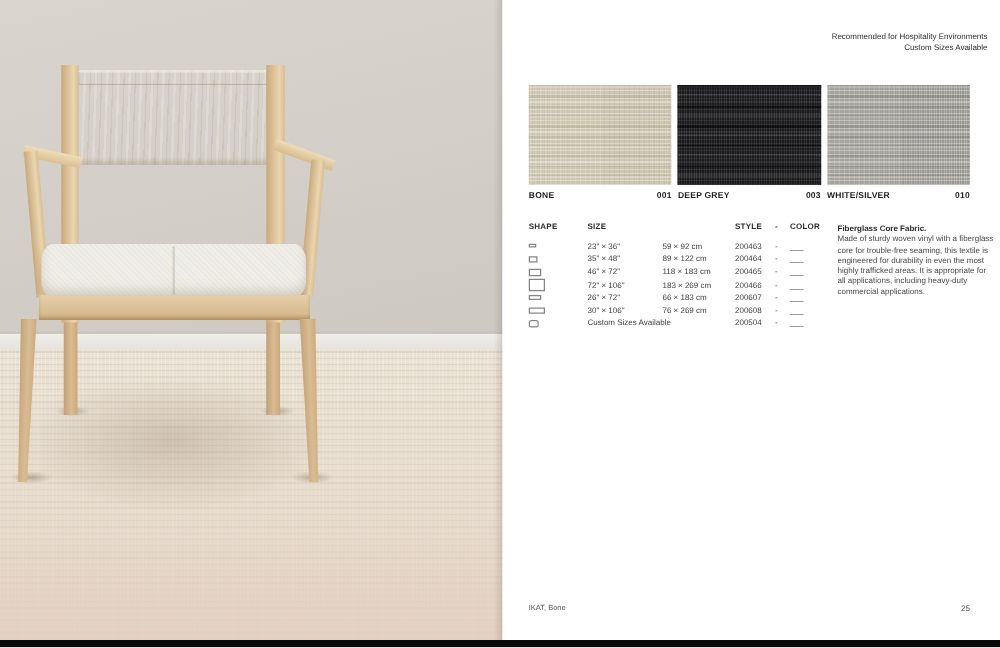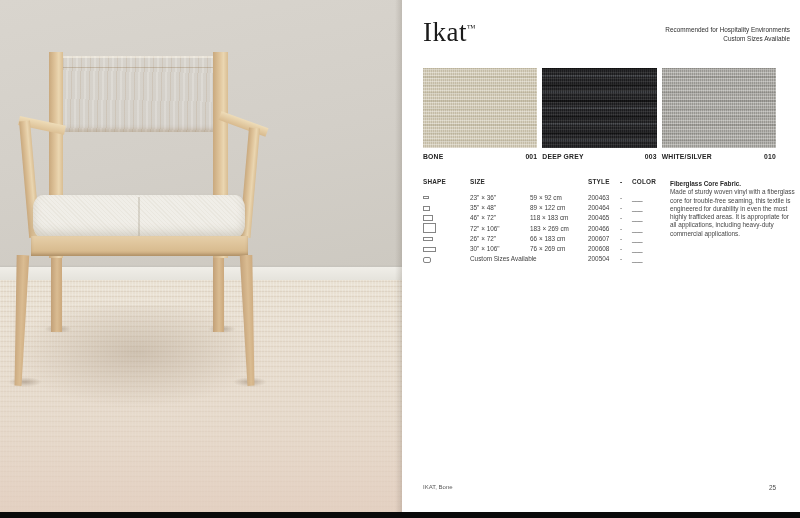--- a/index.html
+++ b/index.html
@@ -142,21 +142,20 @@
     <div class="chair-part cushion-seam"></div>
     <div class="chair-part apron"></div>
     <div class="chair-part leg leg-fl"></div>
     <div class="chair-part leg leg-fr"></div>
 
     <div class="gutter"></div>
   </div>
 
   <div class="content">
 
-    <div class="title"><span>Ikat</span><sup>™</sup></div>
 
     <div class="notes">
       <div>Recommended for Hospitality Environments</div>
       <div>Custom Sizes Available</div>
     </div>
 
     <div class="swatches">
       <div class="swatch">
         <div class="swatch-img sw-bone"></div>
         <div class="swatch-label">

